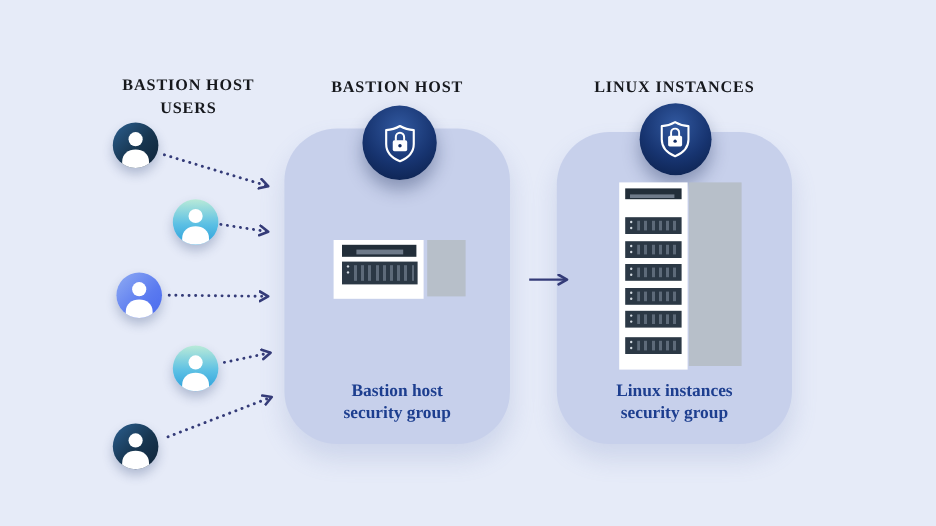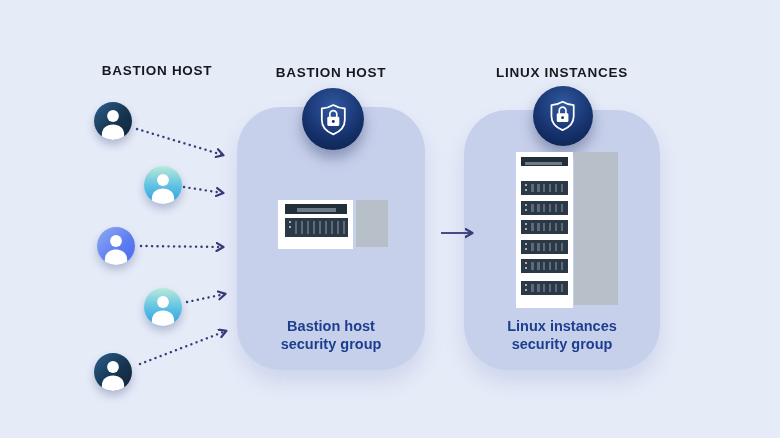--- a/index.html
+++ b/index.html
@@ -1,19 +1,19 @@
 <!DOCTYPE html>
 <html><head>
 <meta charset="utf-8">
 <style>
   html,body { margin:0; padding:0; }
   .canvas {
     position:relative; width:780px; height:438px;
     background:#e6ebf8; overflow:hidden;
-    font-family:Liberation Sans, sans-serif;
+    font-family:Liberation Serif, serif;
   }
   .hdr {
     position:absolute; font-weight:800; font-size:13.5px; letter-spacing:.7px;
     color:#16181d; text-align:center; line-height:1.4;
   }
   #hdr-users  { left:72px;  top:62px; width:170px; }
   #hdr-bastion{ left:237px; top:64px; width:188px; }
   #hdr-linux  { left:464px; top:64px; width:196px; }
 
   .gbox {
@@ -71,20 +71,21 @@
 
   #arrows-layer { position:absolute; left:0; top:0; width:780px; height:438px; pointer-events:none; }
 </style>
 </head>
 <body>
 
 <div class="canvas">
 
   <div class="hdr" id="hdr-users">
     <div>BASTION HOST</div>
+    <div>USERS</div>
   </div>
   <div class="hdr" id="hdr-bastion">BASTION HOST</div>
   <div class="hdr" id="hdr-linux">LINUX INSTANCES</div>
 
   <div class="gbox" id="box-bastion"></div>
   <div class="gbox" id="box-linux"></div>
 
   <div class="badge" id="badge-bastion">
     <svg viewBox="0 0 40 40" aria-hidden="true">
       <path d="M20 7.2c3.2 1.9 6.8 2.9 10.3 3.1V20.6c0 6.3-4.2 10.4-10.3 12.9-6.1-2.5-10.3-6.6-10.3-12.9V10.3C13.2 10.1 16.8 9.1 20 7.2Z" fill="none" stroke="#ffffff" stroke-width="1.6" stroke-linejoin="round"></path>

